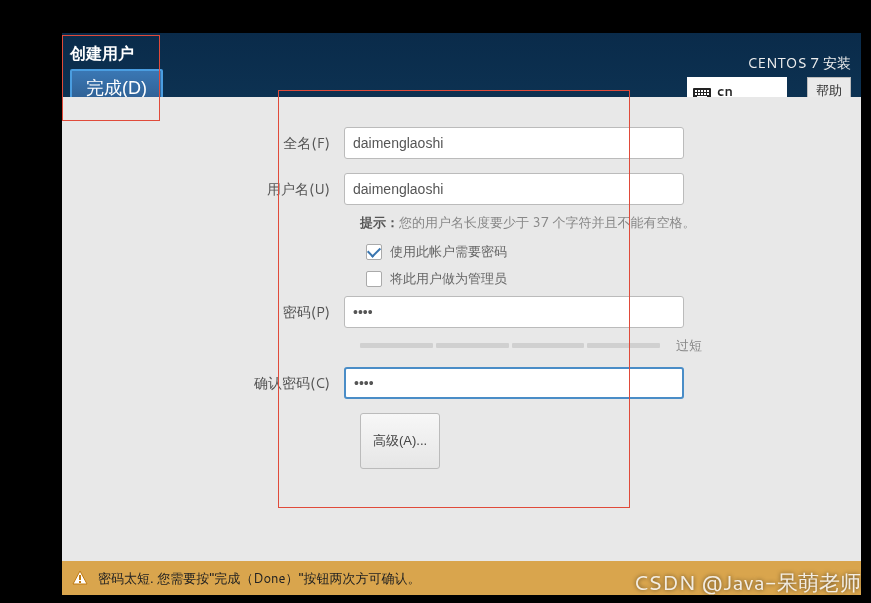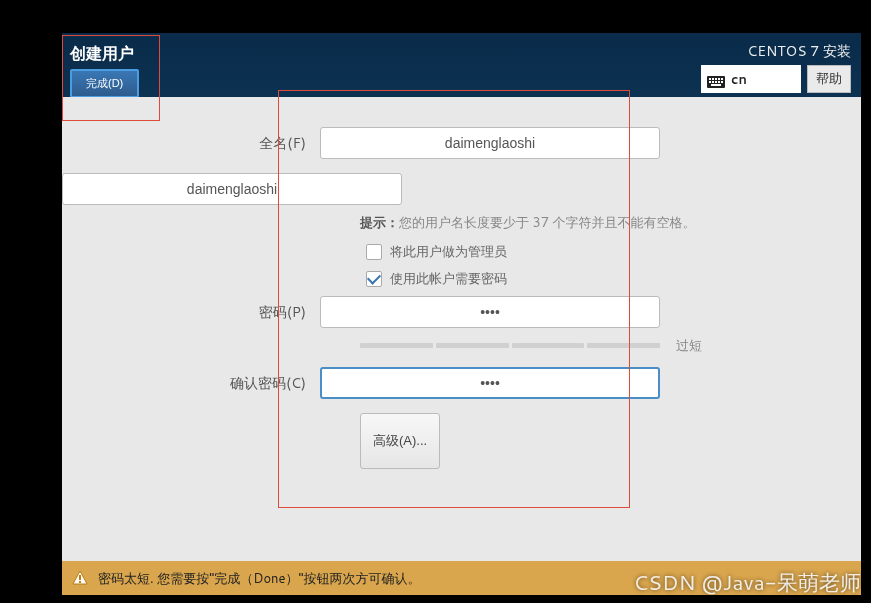--- a/index.html
+++ b/index.html
@@ -29,41 +29,41 @@
     .page-title {
       font-size: 16px;
       font-weight: bold;
       margin-bottom: 4px;
     }
     .done-button {
       background: linear-gradient(#3a77b4, #2d5c8e);
       border: 2px solid #4a9de0;
       color: #fff;
       padding: 5px 14px;
-      font-size: 11px;
+      font-size: 18px;
       border-radius: 2px;
       cursor: pointer;
     }
     .top-right {
       position: absolute;
       right: 10px;
-      top: 8px;
+      top: 20px;
       display: flex;
       align-items: flex-end;
       gap: 8px;
     }
     .install-title {
       font-size: 14px;
       color: #eee;
       text-align: right;
       margin-bottom: 4px;
     }
     .lang-help-row {
       display: flex;
-      gap: 6px;
+      gap: 20px;
       align-items: stretch;
     }
     .lang-indicator {
       background: #fff;
       padding: 4px 10px 4px 6px;
       display: flex;
       align-items: center;
       gap: 6px;
       width: 100px;
     }
@@ -115,39 +115,38 @@
       left: 0;
       top: 30px;
       width: 100%;
     }
     .row {
       display: flex;
       align-items: center;
       margin-bottom: 14px;
     }
     .label {
-      width: 258px;
+      width: 282px;
       text-align: right;
       color: #555;
       font-size: 14px;
       padding-right: 14px;
     }
     .field-col {
       width: 340px;
     }
     .text-input {
       width: 340px;
       height: 32px;
       border: 1px solid #bbb;
       border-radius: 3px;
       padding: 4px 8px;
       font-size: 14px;
       background: #fff;
       color: #555;
-      text-align: center;
     }
     .text-input.focused {
       border: 2px solid #4a8dc7;
     }
     .tip {
       margin: -6px 0 10px 298px;
       font-size: 13px;
       color: #888;
     }
     .tip b { color: #555; font-weight: bold; font-family: Liberation Mono, monospace; }
@@ -282,37 +281,38 @@
     <div class="form">
 
       <div class="row">
         <div class="label"><span>全名(F)</span></div>
         <div class="field-col">
           <input class="text-input" type="text" value="daimenglaoshi" style="">
         </div>
       </div>
 
       <div class="row">
+        <div class="label"><span>用户名(U)</span></div>
         <div class="field-col">
           <input class="text-input" type="text" value="daimenglaoshi" style="">
         </div>
       </div>
 
       <div class="tip">
         <b>提示：</b><span>您的用户名长度要少于 37 个字符并且不能有空格。</span>
+      </div>
+
+      <div class="checkbox-row">
+        <span class="cb checked"></span>
+        <span>使用此帐户需要密码</span>
       </div>
 
       <div class="checkbox-row">
         <span class="cb"></span>
         <span>将此用户做为管理员</span>
-      </div>
-
-      <div class="checkbox-row">
-        <span class="cb checked"></span>
-        <span>使用此帐户需要密码</span>
       </div>
 
       <div class="row">
         <div class="label"><span>密码(P)</span></div>
         <div class="field-col">
           <input class="text-input" type="password" value="••••" style="">
         </div>
       </div>
 
       <div class="strength-row">

